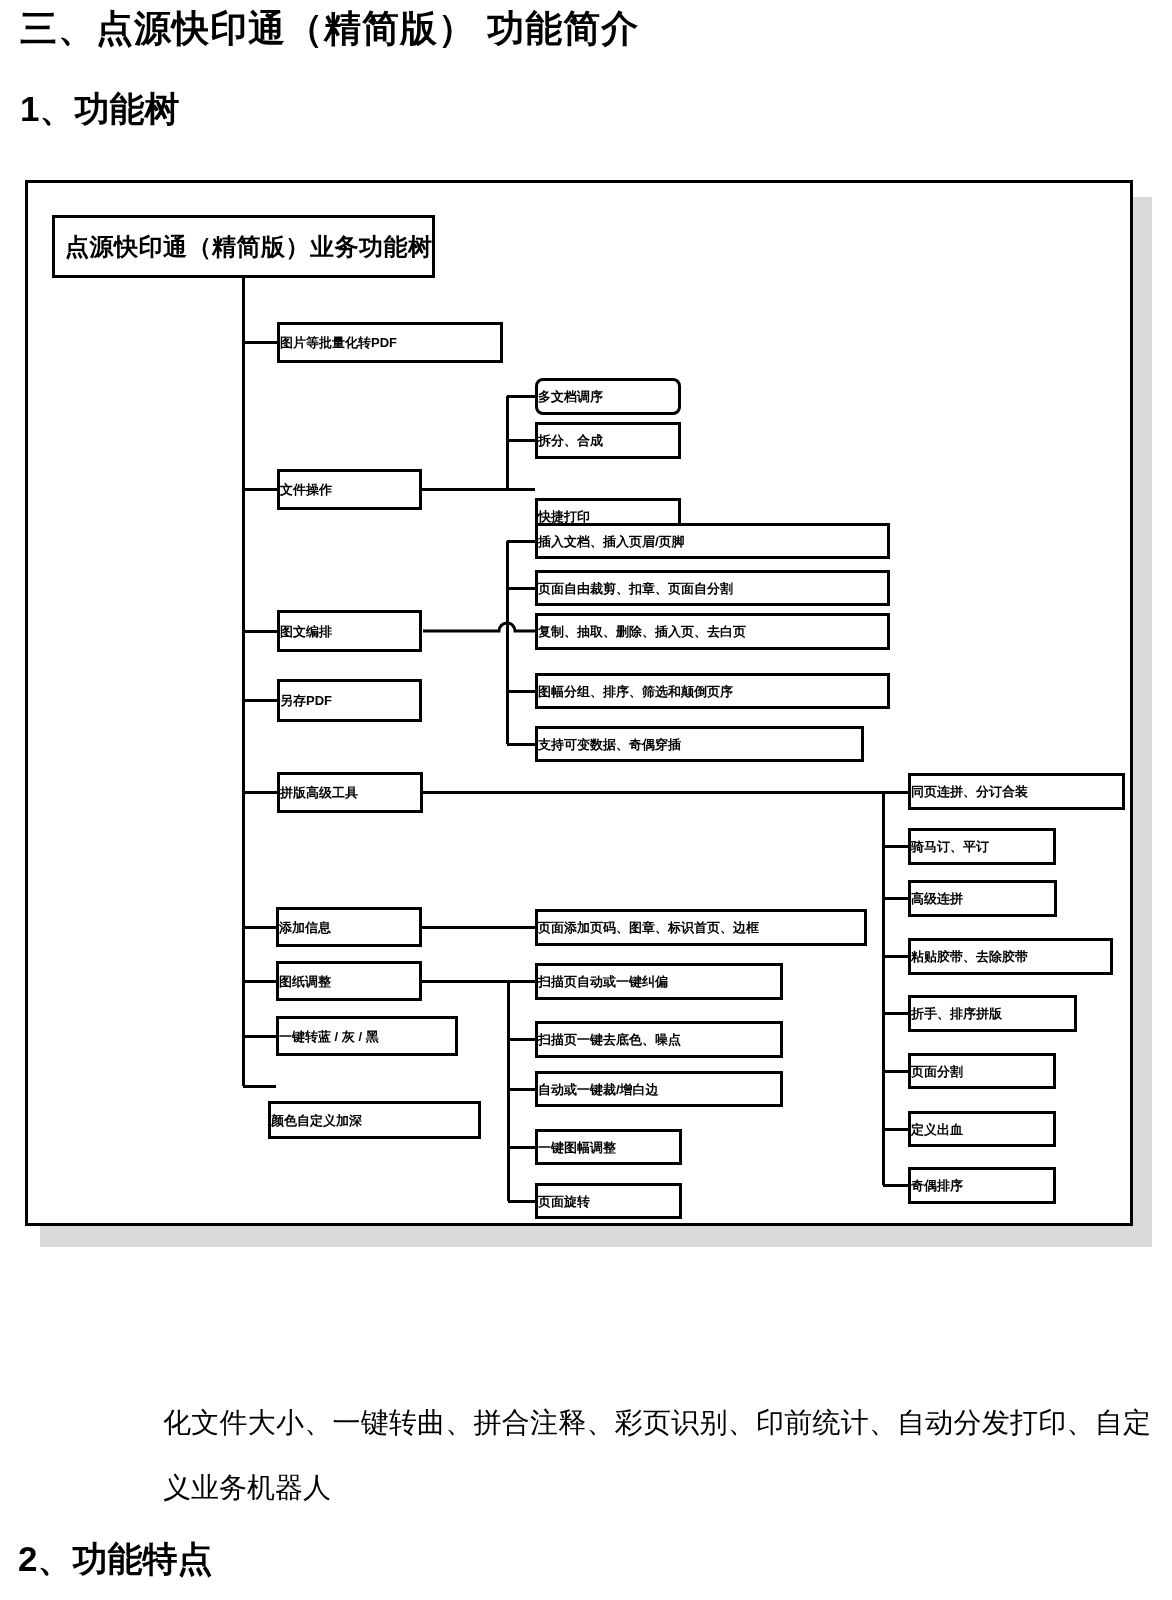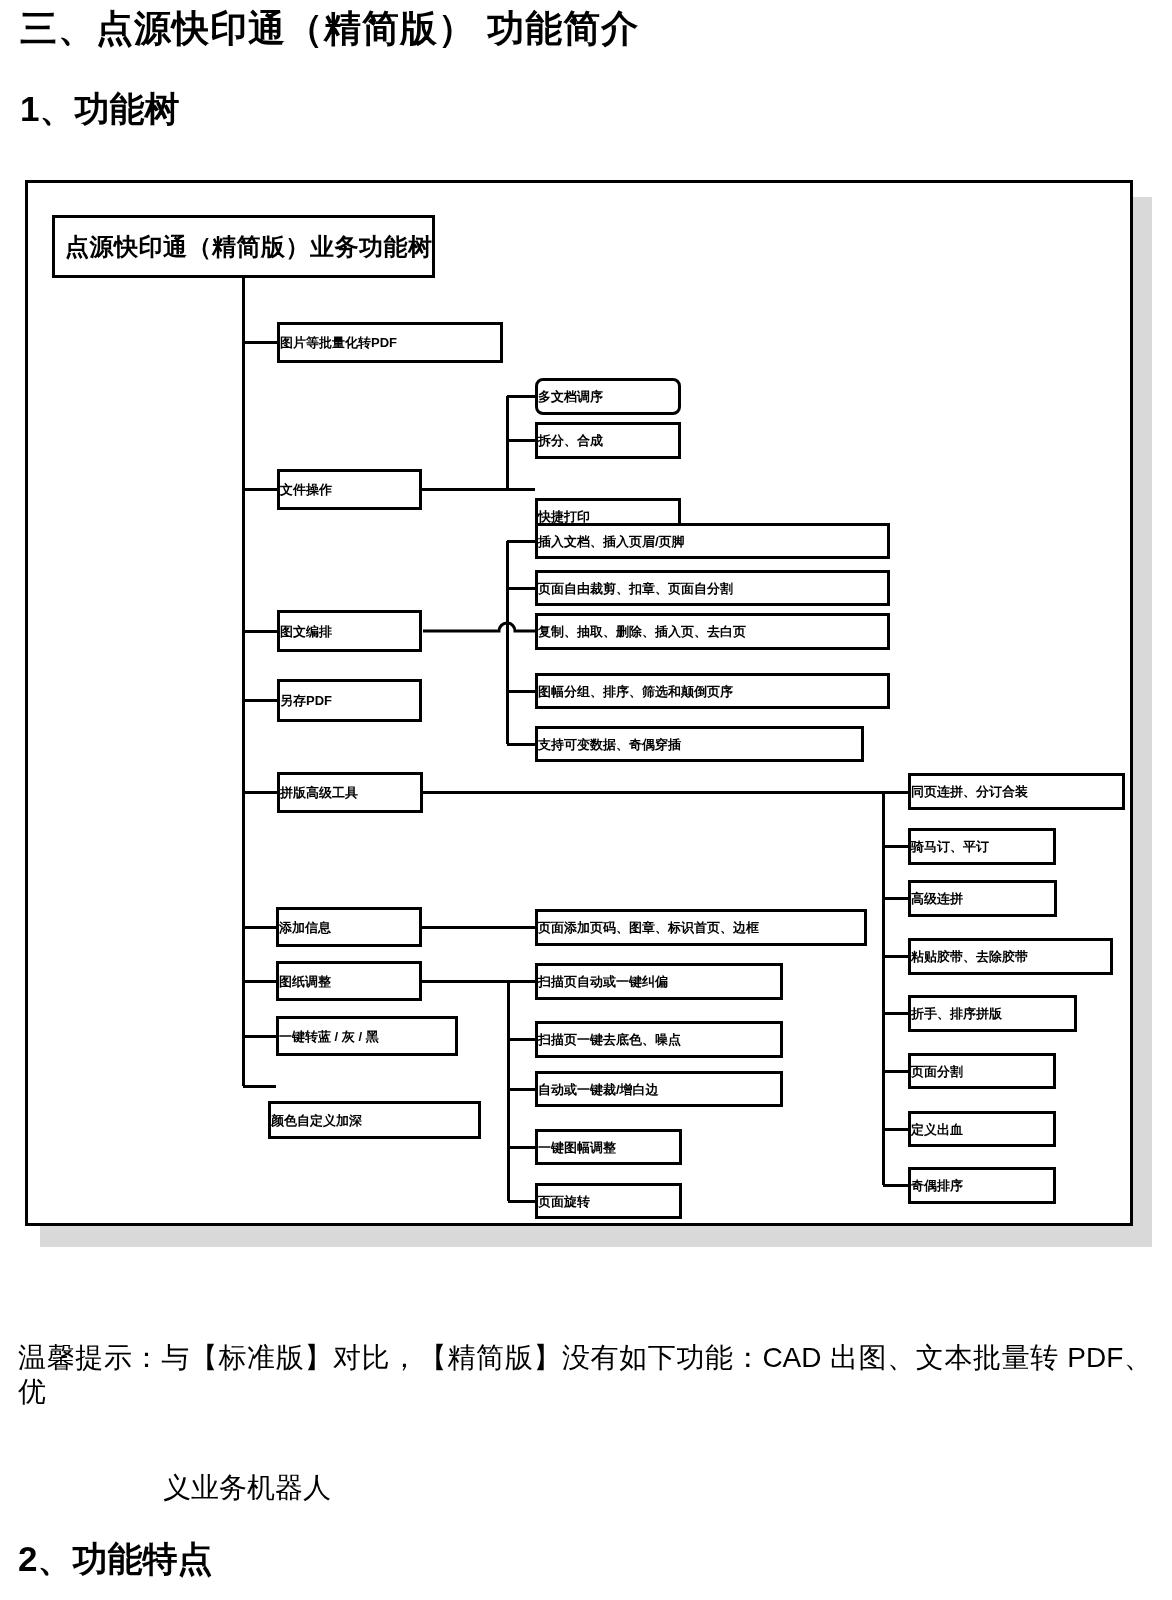--- a/index.html
+++ b/index.html
@@ -96,18 +96,18 @@
       <div class="node" style="left: 908px; top: 773px; width: 217px; height: 37px;">同页连拼、分订合装</div>
       <div class="node" style="left: 908px; top: 828px; width: 148px; height: 37px;">骑马订、平订</div>
       <div class="node" style="left: 908px; top: 880px; width: 149px; height: 37px;">高级连拼</div>
       <div class="node" style="left: 908px; top: 938px; width: 205px; height: 37px;">粘贴胶带、去除胶带</div>
       <div class="node" style="left: 908px; top: 995px; width: 169px; height: 37px;">折手、排序拼版</div>
       <div class="node" style="left: 908px; top: 1053px; width: 148px; height: 36px;">页面分割</div>
       <div class="node" style="left: 908px; top: 1111px; width: 148px; height: 36px;">定义出血</div>
       <div class="node" style="left: 908px; top: 1167px; width: 148px; height: 37px;">奇偶排序</div>
     </div>
 
-  <div class="abs note-line justify" style="left: 18px; top: 1341px; width: 1134px;">温馨提示：与【标准版】对比，【精简版】没有如下功能：CAD 出图、文本批量转 PDF、优</div>
+  <div class="abs note-line justify" style="left: 163px; top: 1406px; width: 988px;">化文件大小、一键转曲、拼合注释、彩页识别、印前统计、自动分发打印、自定</div>
   <div class="abs note-line" style="left: 163px; top: 1471px; width: 988px;">义业务机器人</div>
 
   <div class="abs h-sec" style="left: 18px; top: 1536px;">2、功能特点</div>
 
 </div>
 
 </body></html>

